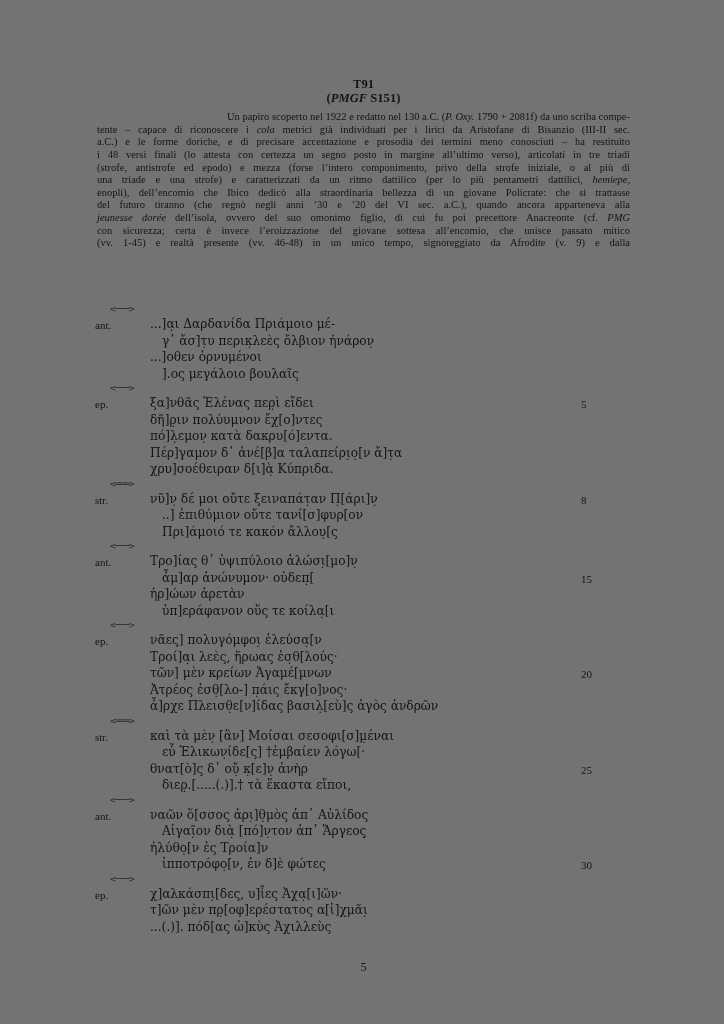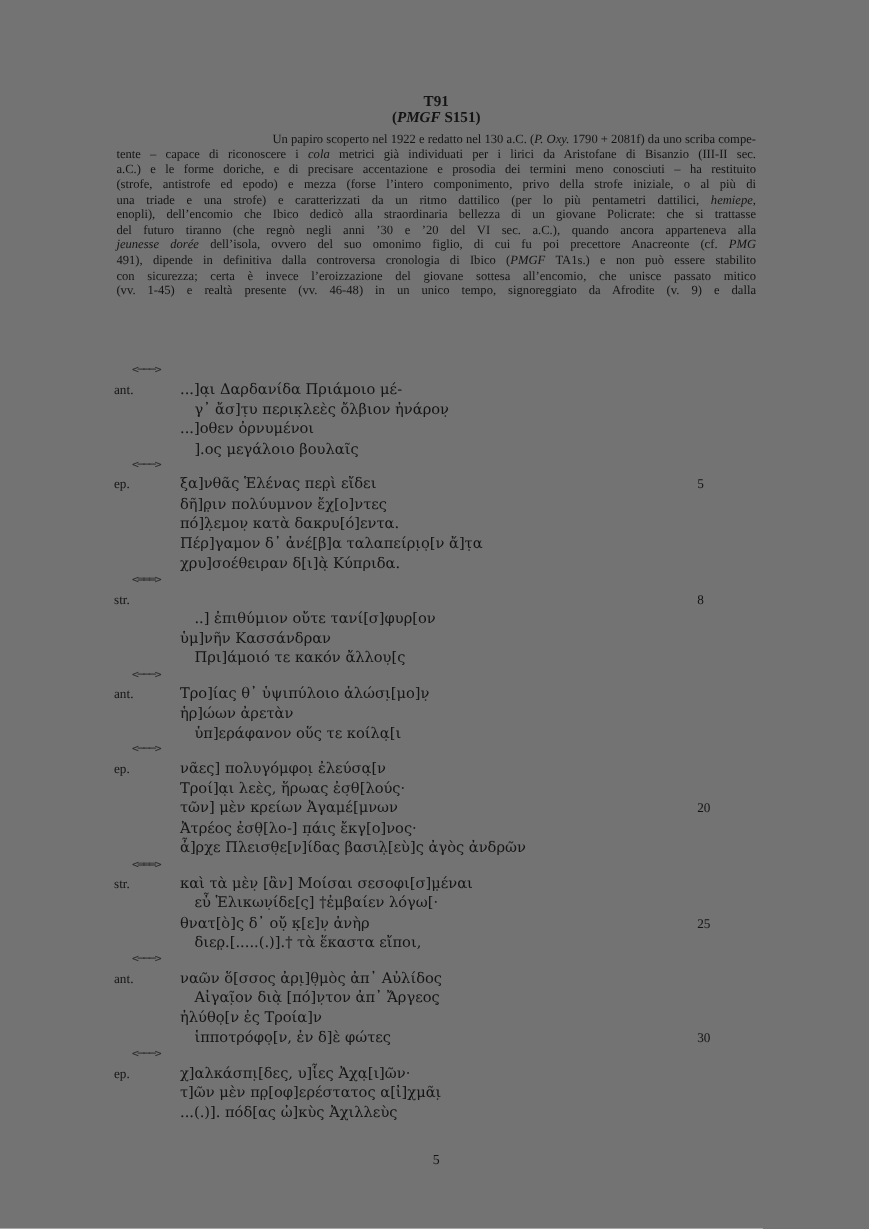--- a/index.html
+++ b/index.html
@@ -54,26 +54,26 @@
 <div class="page">
   <div class="title-block">
     <div>T91</div>
     <div id="subtitle"><span class="bd">(</span><span class="it bd">PMGF</span><span class="bd"> S151)</span></div>
   </div>
 
   <div class="intro-block" id="intro">
       <div class="intro-line first"><span>Un papiro scoperto nel 1922 e redatto nel 130 a.C. (</span><span class="it">P. Oxy.</span><span> 1790 + 2081f) da uno scriba compe-</span></div>
       <div class="intro-line"><span>tente – capace di riconoscere i </span><span class="it">cola</span><span> metrici già individuati per i lirici da Aristofane di Bisanzio (III-II sec.</span></div>
       <div class="intro-line"><span>a.C.) e le forme doriche, e di precisare accentazione e prosodia dei termini meno conosciuti – ha restituito</span></div>
+      <div class="intro-line"><span>i 48 versi finali (lo attesta con certezza un segno posto in margine all’ultimo verso), articolati in tre triadi</span></div>
       <div class="intro-line"><span>(strofe, antistrofe ed epodo) e mezza (forse l’intero componimento, privo della strofe iniziale, o al più di</span></div>
       <div class="intro-line"><span>una triade e una strofe) e caratterizzati da un ritmo dattilico (per lo più pentametri dattilici, </span><span class="it">hemiepe</span><span>,</span></div>
       <div class="intro-line"><span>enopli), dell’encomio che Ibico dedicò alla straordinaria bellezza di un giovane Policrate: che si trattasse</span></div>
       <div class="intro-line"><span>del futuro tiranno (che regnò negli anni ’30 e ’20 del VI sec. a.C.), quando ancora apparteneva alla</span></div>
       <div class="intro-line"><span class="it">jeunesse dorée</span><span> dell’isola, ovvero del suo omonimo figlio, di cui fu poi precettore Anacreonte (cf. </span><span class="it">PMG</span></div>
-      <div class="intro-line"><span>491), dipende in definitiva dalla controversa cronologia di Ibico (</span><span class="it">PMGF</span><span> TA1s.) e non può essere stabilito</span></div>
       <div class="intro-line"><span>con sicurezza; certa è invece l’eroizzazione del giovane sottesa all’encomio, che unisce passato mitico</span></div>
       <div class="intro-line"><span>(vv. 1-45) e realtà presente (vv. 46-48) in un unico tempo, signoreggiato da Afrodite (v. 9) e dalla</span></div>
     </div>
 
   <div class="poem-block" id="poem">
       <div class="section">
         <div class="marker-row">&lt;───&gt;</div>
         <div class="verse-row"><span class="section-label">ant.</span><span class="verse-text">...]α̣ι Δαρδανίδα Πριάμοιο μέ-</span></div>
         <div class="verse-row indent"><span class="verse-text">γ᾽ ἄσ]τ̣υ περικ̣λεὲς ὄλβιον ἠνάρον̣</span></div>
         <div class="verse-row"><span class="verse-text">...]οθεν ὀρνυμένοι</span></div>
@@ -82,28 +82,28 @@
       <div class="section">
         <div class="marker-row">&lt;───&gt;</div>
         <div class="verse-row"><span class="section-label">ep.</span><span class="verse-text">ξα]νθᾶς Ἑλένας περ̣ὶ εἴδει</span><span class="line-num">5</span></div>
         <div class="verse-row"><span class="verse-text">δῆ]ρ̣ιν πολύυμνον ἔχ[ο]ντες</span></div>
         <div class="verse-row"><span class="verse-text">πό]λ̣εμον̣ κατὰ δακρυ[ό]εντα.</span></div>
         <div class="verse-row"><span class="verse-text">Πέρ]γαμον δ᾽ ἀνέ[β]α ταλαπείρι̣ο̣[ν ἄ]τ̣α</span></div>
         <div class="verse-row"><span class="verse-text">χρυ]σοέθειραν δ[ι]ὰ̣ Κύπριδα.</span></div>
       </div>
       <div class="section">
         <div class="marker-row">&lt;═══&gt;</div>
-        <div class="verse-row"><span class="section-label">str.</span><span class="line-num">8</span></div>
+        <div class="verse-row"><span class="section-label">str.</span><span class="verse-text">νῦ]ν̣ δέ μοι οὔτε ξειναπάτ̣αν Π̣[άρι]ν̣</span><span class="line-num">8</span></div>
         <div class="verse-row indent"><span class="verse-text">..] ἐπιθύμιον οὔτε τανί[σ]φυρ[ον</span></div>
-        <div class="verse-row"><span class="verse-text">ὑμ]νῆν Κασσάνδραν</span></div>
         <div class="verse-row indent"><span class="verse-text">Πρι]άμοιό τε κακόν ἄλλου̣[ς</span></div>
       </div>
       <div class="section">
         <div class="marker-row">&lt;───&gt;</div>
         <div class="verse-row"><span class="section-label">ant.</span><span class="verse-text">Τρο]ίας θ᾽ ὑψιπύλοιο ἁλώσι̣[μο]ν̣</span></div>
+        <div class="verse-row indent"><span class="verse-text">ἆμ]αρ ἀνώνυμον· οὐδεπ̣[</span><span class="line-num">15</span></div>
         <div class="verse-row"><span class="verse-text">ἡρ]ώων ἀρετὰν</span></div>
         <div class="verse-row indent"><span class="verse-text">ὑπ]εράφανον οὕς τε κοίλα̣[ι</span></div>
       </div>
       <div class="section">
         <div class="marker-row">&lt;───&gt;</div>
         <div class="verse-row"><span class="section-label">ep.</span><span class="verse-text">νᾶες] πολυγόμφοι̣ ἐλεύσα̣[ν</span></div>
         <div class="verse-row"><span class="verse-text">Τροί]α̣ι λεὲς, ἥρωας ἐσ̣θ[λούς·</span></div>
         <div class="verse-row"><span class="verse-text">τῶν] μὲν κρείων Ἀγαμέ[μνων</span><span class="line-num">20</span></div>
         <div class="verse-row"><span class="verse-text">Ἀτρέος ἐσθ̣[λο-] π̣άις ἔκγ[ο]νος·</span></div>
         <div class="verse-row"><span class="verse-text">ἆ]ρχε Πλεισθ̣ε[ν]ίδας βασιλ̣[εὺ]ς ἀγὸς ἀνδρῶν</span></div>

